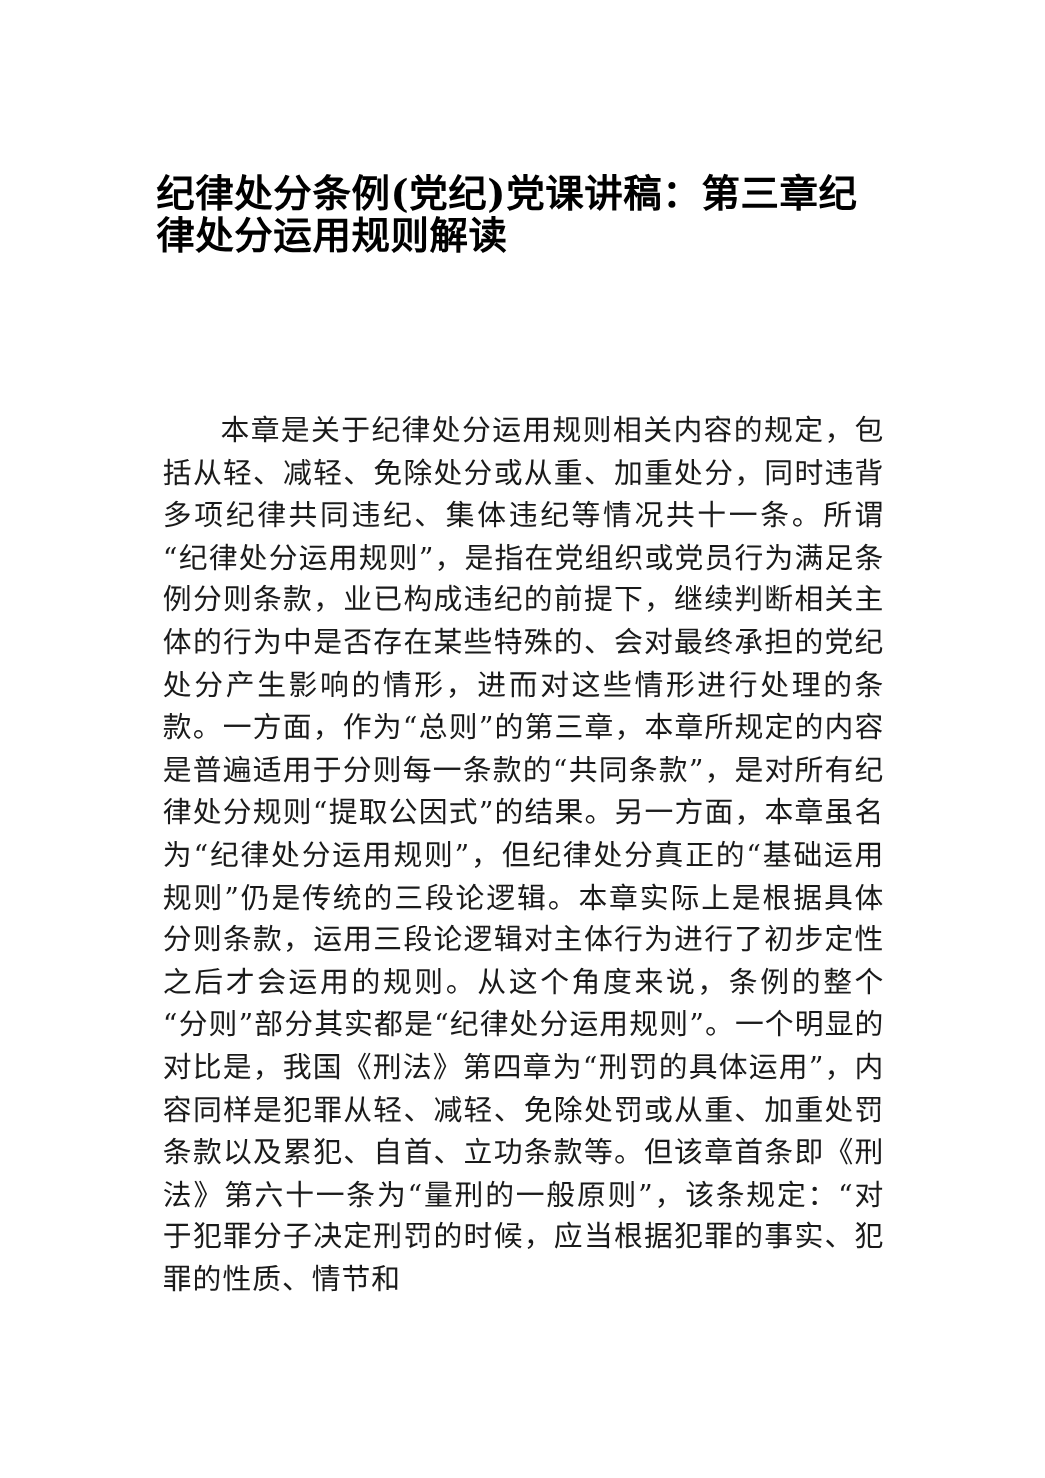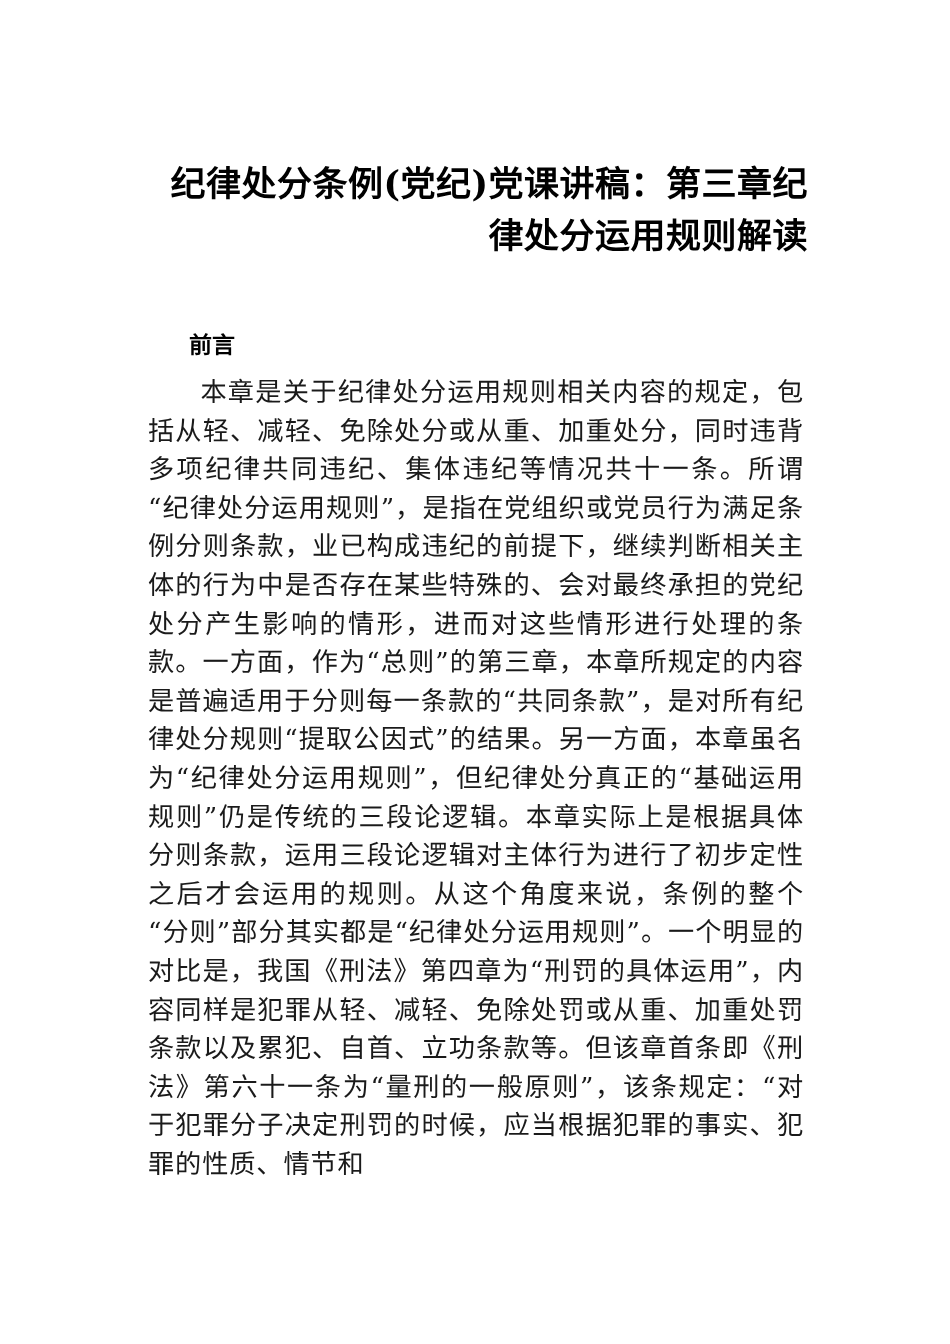--- a/index.html
+++ b/index.html
@@ -17,25 +17,25 @@
     overflow: hidden;
     box-sizing: border-box;
   }
 
   
   .doc-title {
     position: absolute;
     left: 142px;
     top: 158px;
     width: 666px;
-    text-align: right;
+    text-align: left;
     font-family: "DejaVu Serif", "Liberation Serif", serif;
     font-weight: 700;
     font-size: 35px;
-    line-height: 52px;
+    line-height: 38px;
     color: #000000;
     letter-spacing: 0.5px;
     word-break: break-all;
   }
 
   
   .section-heading {
     position: absolute;
     left: 143px;
     top: 326px;
@@ -69,19 +69,18 @@
     -webkit-font-smoothing: antialiased;
   }
 </style>
 </head>
 <body>
 
 <div class="page">
 
   <div class="doc-title">纪律处分条例(党纪)党课讲稿：第三章纪律处分运用规则解读</div>
 
-  <div class="section-heading">前言</div>
 
   <div class="body-area">
     <p class="body-par">本章是关于纪律处分运用规则相关内容的规定，包括从轻、减轻、免除处分或从重、加重处分，同时违背多项纪律共同违纪、集体违纪等情况共十一条。所谓“纪律处分运用规则”，是指在党组织或党员行为满足条例分则条款，业已构成违纪的前提下，继续判断相关主体的行为中是否存在某些特殊的、会对最终承担的党纪处分产生影响的情形，进而对这些情形进行处理的条款。一方面，作为“总则”的第三章，本章所规定的内容是普遍适用于分则每一条款的“共同条款”，是对所有纪律处分规则“提取公因式”的结果。另一方面，本章虽名为“纪律处分运用规则”，但纪律处分真正的“基础运用规则”仍是传统的三段论逻辑。本章实际上是根据具体分则条款，运用三段论逻辑对主体行为进行了初步定性之后才会运用的规则。从这个角度来说，条例的整个“分则”部分其实都是“纪律处分运用规则”。一个明显的对比是，我国《刑法》第四章为“刑罚的具体运用”，内容同样是犯罪从轻、减轻、免除处罚或从重、加重处罚条款以及累犯、自首、立功条款等。但该章首条即《刑法》第六十一条为“量刑的一般原则”，该条规定：“对于犯罪分子决定刑罚的时候，应当根据犯罪的事实、犯罪的性质、情节和</p>
   </div>
 
 </div>
 
 </body></html>

